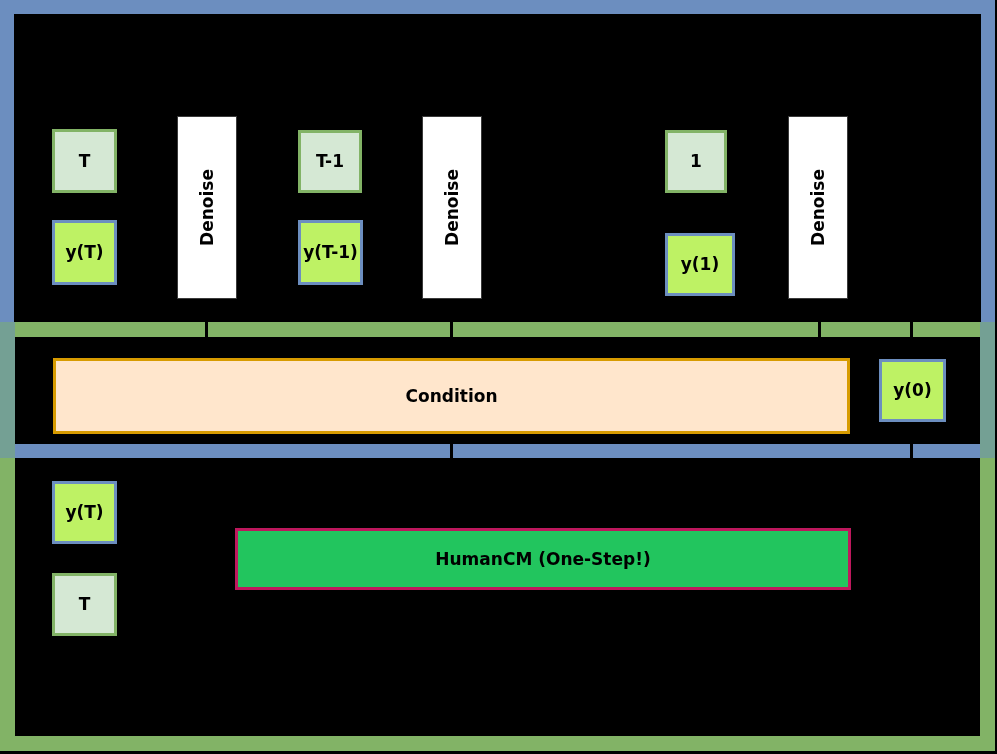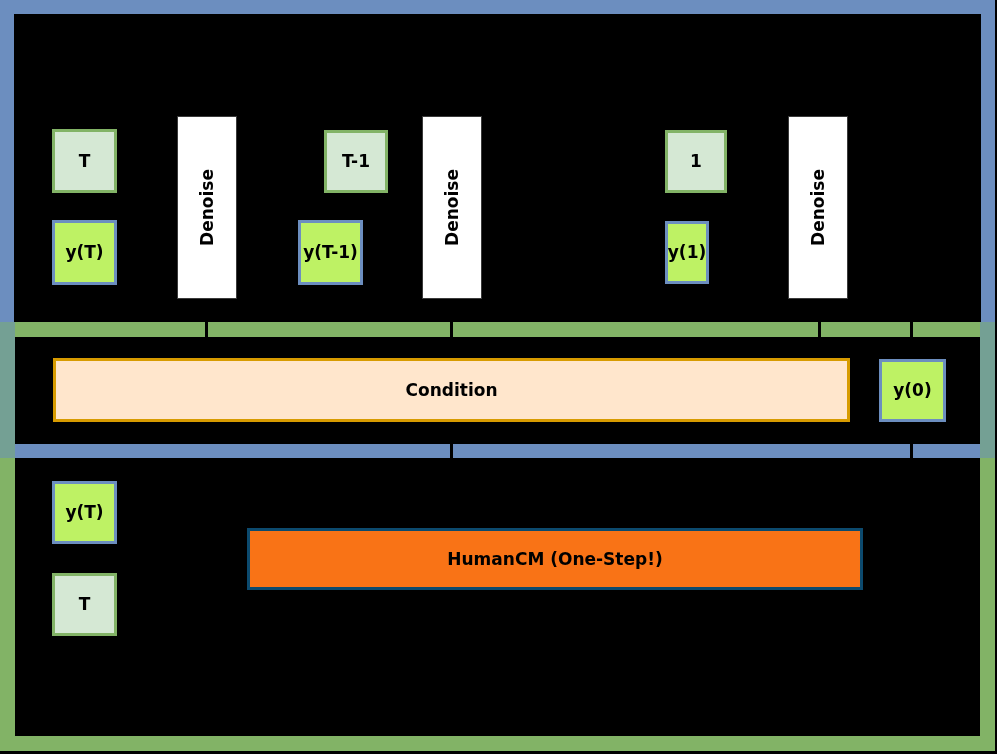--- a/index.html
+++ b/index.html
@@ -25,33 +25,33 @@
   
   .node {
     display:flex; align-items:center; justify-content:center;
     font-size:17px; line-height:1; white-space:nowrap;
   }
   .t-box { background:#D5E8D4; border:3px solid #82B366; }
   .y-box { background:#bef264; border:3px solid #6C8EBF; }
   .denoise-box { background:#FFFFFF; border:1px solid #3a3a3a; }
   .denoise-box .vtext { transform:rotate(-90deg); white-space:nowrap; font-size:17px; }
   #condition-box { background:#FFE6CC; border:3px solid #D79B00; }
-  #humancm-box   { background:#f97316; border:3px solid #0c4a6e;margin-left:12px; }
+  #humancm-box   { background:#22c55e; border:3px solid #be185d; }
 
   
   #t-top-box    { left:52px;  top:129px; width:65px; height:64px; }
   #yt-top-box   { left:52px;  top:220px; width:65px; height:65px; }
   #denoise-1    { left:177px; top:116px; width:60px; height:183px; }
-  #tm1-box      { left:298px; top:130px; width:64px; height:63px;margin-left:26px; }
+  #tm1-box      { left:298px; top:130px; width:64px; height:63px; }
   #ytm1-box     { left:298px; top:220px; width:65px; height:65px; }
   #denoise-2    { left:422px; top:116px; width:60px; height:183px; }
   #one-box      { left:665px; top:130px; width:62px; height:63px; }
-  #y1-box       { left:665px; top:221px; width:44px; height:63px; }
+  #y1-box       { left:665px; top:233px; width:70px; height:63px; }
   #denoise-3    { left:788px; top:116px; width:60px; height:183px; }
-  #condition-box{ left:53px;  top:358px; width:797px; height:64px; }
+  #condition-box{ left:53px;  top:358px; width:797px; height:76px; }
   #y0-box       { left:879px; top:359px; width:67px; height:63px; }
   #yt-bottom-box{ left:52px;  top:481px; width:65px; height:63px; }
   #t-bottom-box { left:52px;  top:573px; width:65px; height:63px; }
   #humancm-box  { left:235px; top:528px; width:616px; height:62px; }
 
   
   .con { position:absolute; background:#000; }
 </style>
 </head>
 <body>

